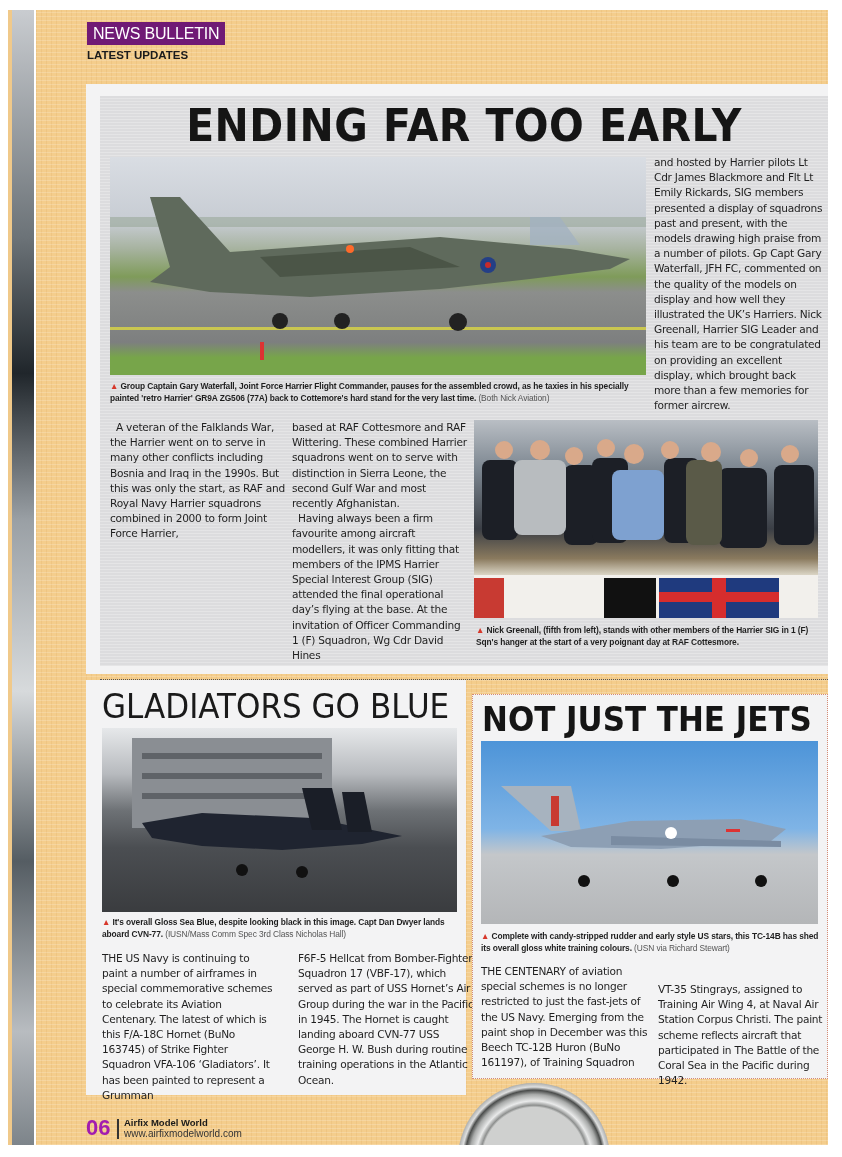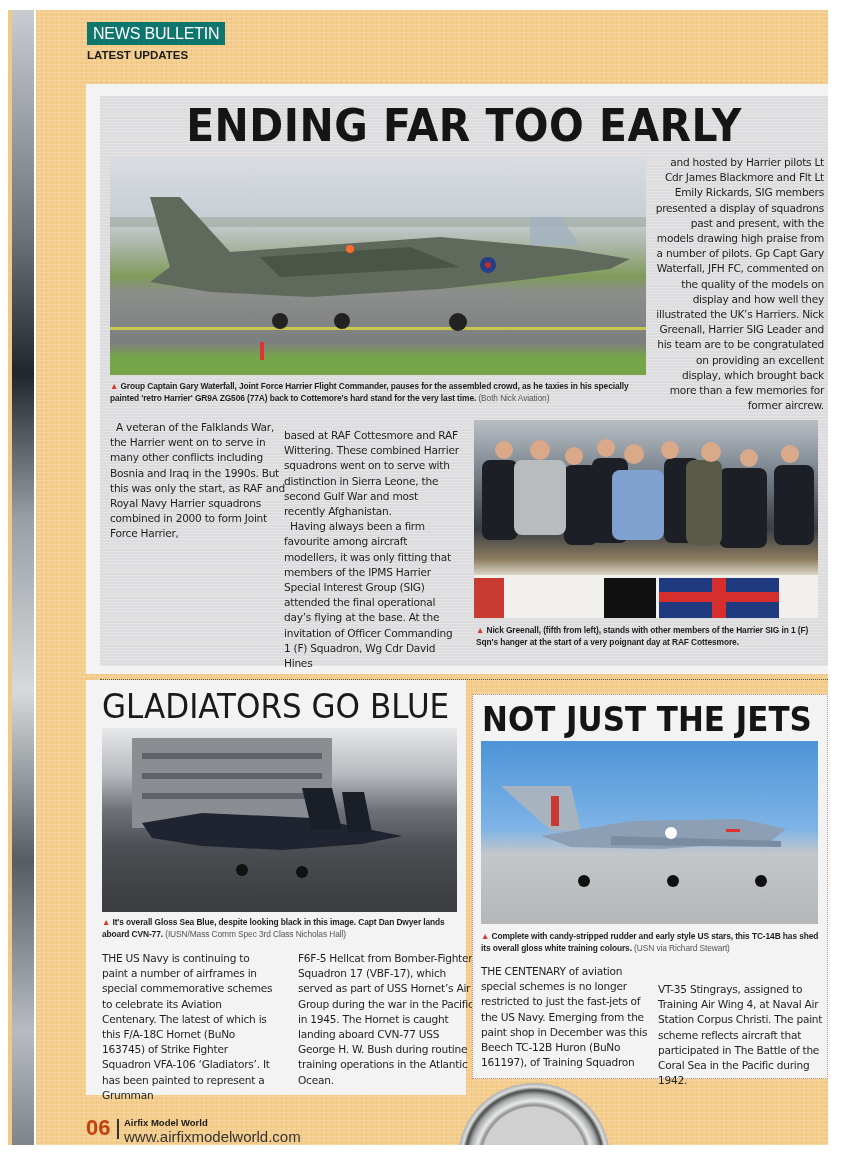--- a/index.html
+++ b/index.html
@@ -14,21 +14,21 @@
       repeating-linear-gradient(90deg, rgba(200,140,60,0.12) 0px, rgba(200,140,60,0.12) 1px, transparent 1px, transparent 5px);
   }
   .spine-strip {
     position: absolute; left: 12px; top: 10px; width: 22px; height: 1135px;
     background: linear-gradient(180deg, #c9ccd0 0%, #6c7378 20%, #20262b 32%, #9aa0a5 45%, #d7dadc 60%, #555d63 75%, #b8bcc0 90%, #7d848a 100%);
   }
   .spine-edge { position: absolute; left: 8px; top: 10px; width: 4px; height: 1135px; background: #f0c98a; }
 
   .news-badge {
     position: absolute; left: 87px; top: 22px; height: 23px; padding: 0 6px;
-    background: #0f766e; color: #fff; font-size: 16px; line-height: 23px; letter-spacing: -0.2px;
+    background: #701a75; color: #fff; font-size: 16px; line-height: 23px; letter-spacing: -0.2px;
   }
   .latest { position: absolute; left: 87px; top: 49px; font-size: 11.5px; font-weight: bold; color: #1b1b1b; }
 
   .panel-top {
     position: absolute; left: 86px; top: 84px; width: 742px; height: 590px;
     background: #f3f3f4;
   }
   .panel-inner {
     position: absolute; left: 100px; top: 96px; width: 728px; height: 570px;
     background-color: #dcdcde;
@@ -59,24 +59,24 @@
   .col p.indent { text-indent: 6px; }
 
   .dotted-sep { position: absolute; left: 100px; top: 679px; width: 728px; border-top: 1px dotted #555; }
 
   .panel-glad { position: absolute; left: 86px; top: 680px; width: 380px; height: 415px; background: #f3f3f4; }
   .headline-2 { position: absolute; left: 102px; top: 688px; font-size: 33px; color: #1a1a1a; font-family: "DejaVu Sans", sans-serif; font-weight: normal; letter-spacing: 0px; line-height: 38px; transform: scaleX(0.94); transform-origin: left; }
 
   .panel-jets { position: absolute; left: 472px; top: 694px; width: 356px; height: 385px; background: #f3f3f4; border: 1px dotted #d58b75; }
   .headline-3 { position: absolute; left: 482px; top: 698px; font-size: 34px; font-weight: bold; color: #151515; font-family: "DejaVu Sans", sans-serif; line-height: 42px; transform: scaleX(0.91); transform-origin: left; white-space: nowrap; }
 
-  .footer-num { position: absolute; left: 86px; top: 1115px; font-size: 22px; font-weight: bold; color: #c2410c; }
+  .footer-num { position: absolute; left: 86px; top: 1115px; font-size: 22px; font-weight: bold; color: #a21caf; }
   .footer-bar { position: absolute; left: 117px; top: 1119px; width: 2px; height: 20px; background: #333; }
   .footer-title { position: absolute; left: 124px; top: 1117px; font-size: 9.5px; font-weight: bold; color: #1a1a1a; }
-  .footer-url { position: absolute; left: 124px; top: 1128px; font-size: 15px; color: #333; }
+  .footer-url { position: absolute; left: 124px; top: 1128px; font-size: 10px; color: #333; }
 
   .paint-pot { position: absolute; left: 458px; top: 1083px; width: 152px; height: 152px; border-radius: 50%;
     background: radial-gradient(circle, #cfd0cf 0 48%, #8e908f 50%, #e9eaea 54%, #a8aaa9 60%, #4b4d4c 64%, #dedfdf 67%, #9c9e9d 72%); }
   .pot-mask { position: absolute; left: 440px; top: 1145px; width: 200px; height: 20px; background: #fff; }
 
   svg { display: block; }
 </style>
 </head>
 <body>
 
@@ -106,28 +106,28 @@
     <circle cx="232" cy="164" r="8" fill="#222"></circle>
     <circle cx="348" cy="165" r="9" fill="#222"></circle>
   </svg>
 </div>
 <div class="caption" style="left:110px; top:380px; width:540px;">
   <span class="tri">▲</span>
   <span>Group Captain Gary Waterfall, Joint Force Harrier Flight Commander, pauses for the assembled crowd, as he taxies in his specially painted 'retro Harrier' GR9A ZG506 (77A) back to Cottemore's hard stand for the very last time.</span>
   <span class="credit">(Both Nick Aviation)</span>
 </div>
 
-<div class="col" style="left:654px; top:155px; width:170px;text-align:right;">
+<div class="col" style="left:654px; top:155px; width:170px;">
   <p>and hosted by Harrier pilots Lt Cdr James Blackmore and Flt Lt Emily Rickards, SIG members presented a display of squadrons past and present, with the models drawing high praise from a number of pilots. Gp Capt Gary Waterfall, JFH FC, commented on the quality of the models on display and how well they illustrated the UK’s Harriers. Nick Greenall, Harrier SIG Leader and his team are to be congratulated on providing an excellent display, which brought back more than a few memories for former aircrew.</p>
 </div>
 
 <div class="col" style="left:110px; top:420px; width:175px;">
   <p class="indent">A veteran of the Falklands War, the Harrier went on to serve in many other conflicts including Bosnia and Iraq in the 1990s. But this was only the start, as RAF and Royal Navy Harrier squadrons combined in 2000 to form Joint Force Harrier,</p>
 </div>
-<div class="col" style="left:284px; top:420px; width:175px;margin-top:8px;">
+<div class="col" style="left:292px; top:420px; width:175px;">
   <p>based at RAF Cottesmore and RAF Wittering. These combined Harrier squadrons went on to serve with distinction in Sierra Leone, the second Gulf War and most recently Afghanistan.</p>
   <p class="indent">Having always been a firm favourite among aircraft modellers, it was only fitting that members of the IPMS Harrier Special Interest Group (SIG) attended the final operational day’s flying at the base. At the invitation of Officer Commanding 1 (F) Squadron, Wg Cdr David Hines</p>
 </div>
 
 <div class="photo photo-sig">
   <svg width="344" height="198" viewBox="0 0 344 198">
     <g fill="#1c1f26">
       <rect x="8" y="40" width="36" height="80" rx="8"></rect>
       <rect x="90" y="45" width="34" height="80" rx="8"></rect>
       <rect x="118" y="38" width="36" height="85" rx="8"></rect>

